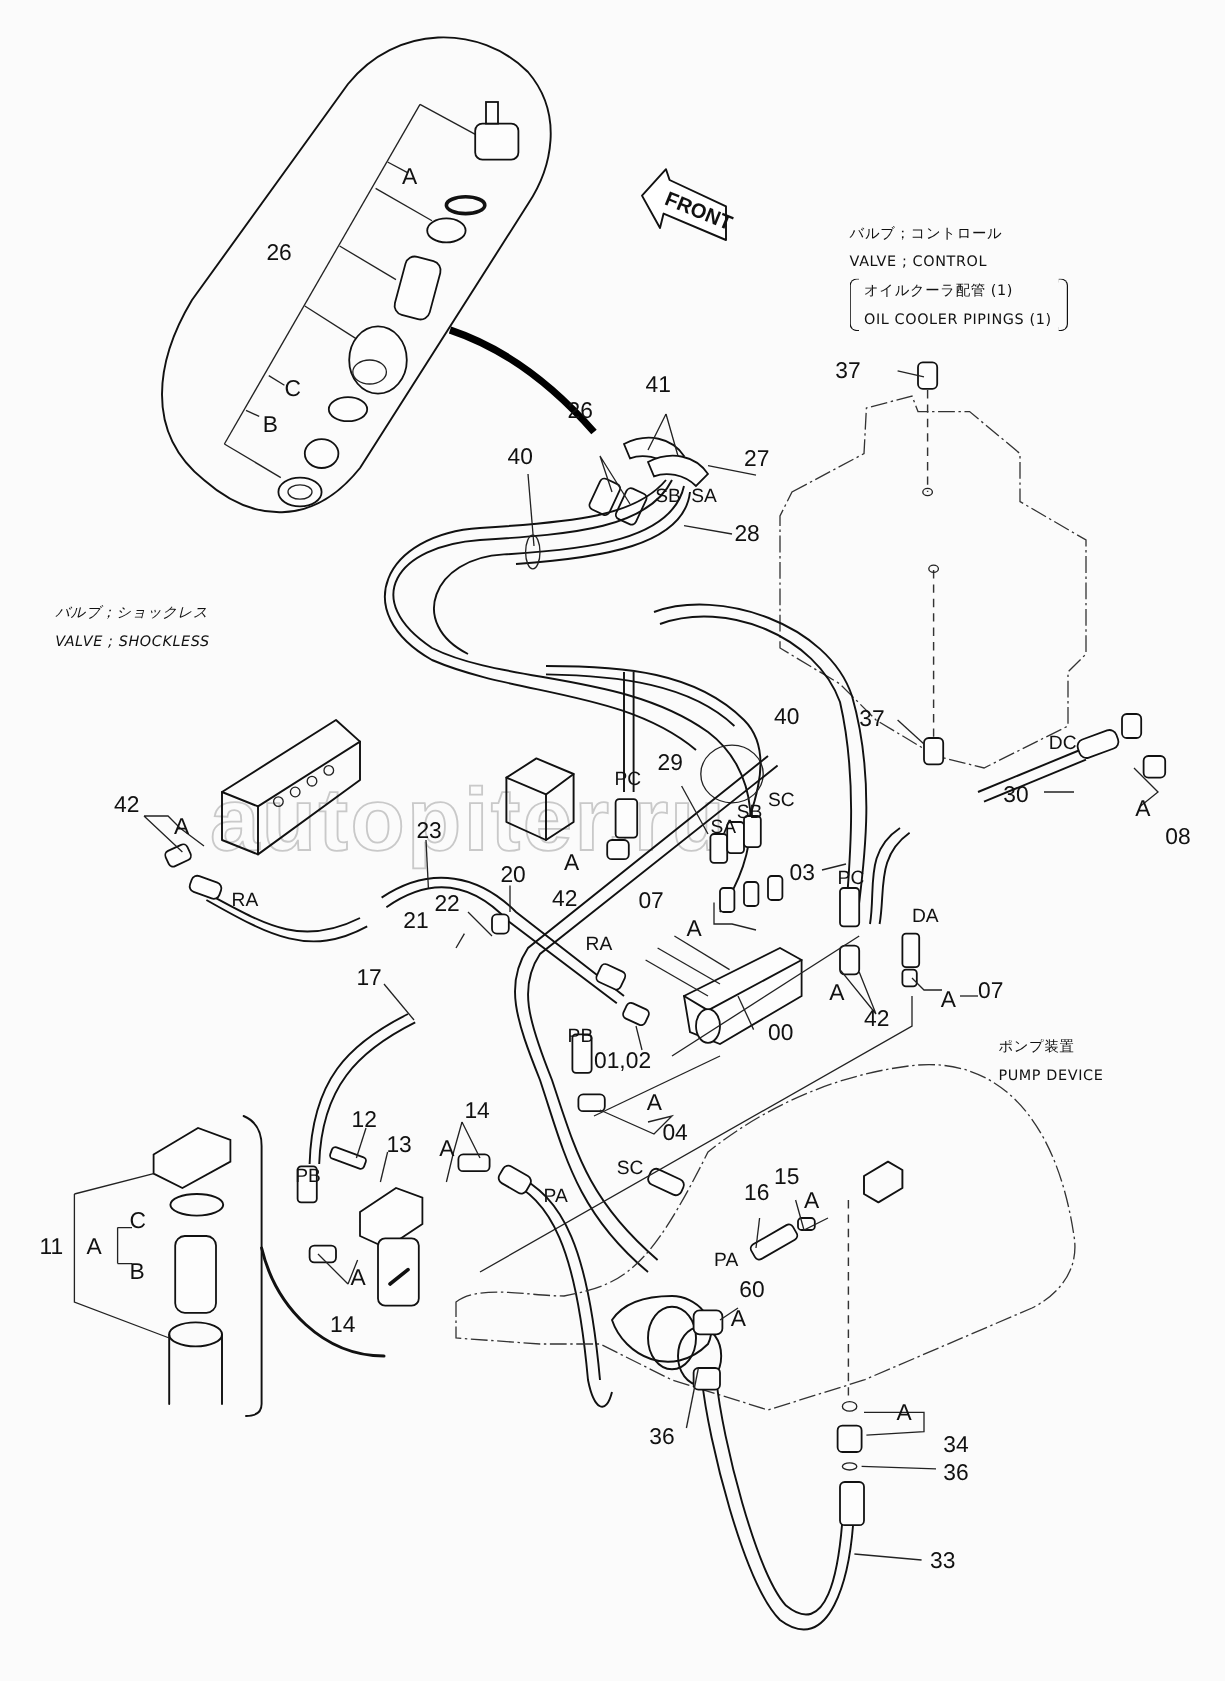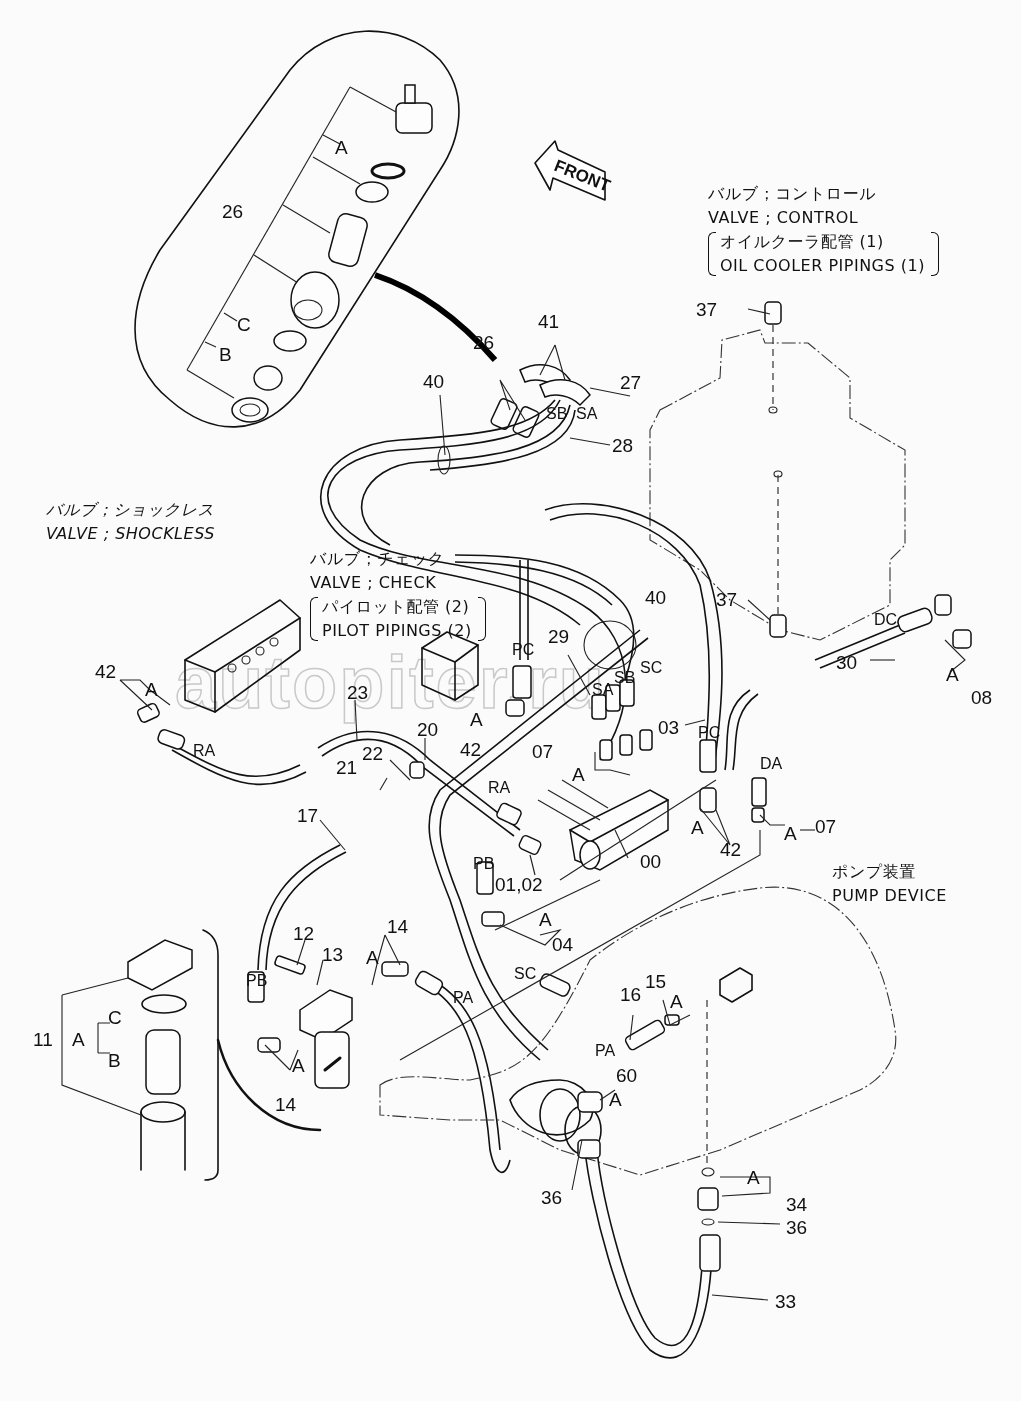--- a/index.html
+++ b/index.html
@@ -7,21 +7,21 @@
   svg { position: absolute; left: 0; top: 0; }
   .ln { fill: none; stroke: #111; stroke-width: 1.6; stroke-linecap: round; stroke-linejoin: round; }
   .thin { fill: none; stroke: #222; stroke-width: 1.1; }
   .dash { fill: none; stroke: #333; stroke-width: 1.2; stroke-dasharray: 7 5; }
   .dashd { fill: none; stroke: #333; stroke-width: 1.1; stroke-dasharray: 14 3 2 3; }
   .hose { fill: none; stroke: #111; stroke-width: 1.6; }
   .thick { fill: none; stroke: #000; stroke-width: 6; }
   .part { fill: #fdfdfd; stroke: #111; stroke-width: 1.5; }
   .lbl { position: absolute; font-family: "Liberation Sans", sans-serif; color: #111; font-size: 19px; line-height: 1; white-space: nowrap; }
   .lbl.sm { font-size: 16px; }
-  .cap { position: absolute; font-family: "DejaVu Sans", sans-serif; color: #111; font-size: 16px; line-height: 24px; white-space: nowrap; letter-spacing: 0.5px; }
+  .cap { position: absolute; font-family: "DejaVu Sans", sans-serif; color: #111; font-size: 12px; line-height: 24px; white-space: nowrap; letter-spacing: 0.5px; }
   .cap .br { position: relative; padding: 0 14px 0 12px; }
   .bracket-l, .bracket-r { position: absolute; top: 2px; bottom: 2px; width: 7px; border: 1.5px solid #111; }
   .bracket-l { left: 0; border-right: none; border-radius: 6px 0 0 6px; }
   .bracket-r { right: 0; border-left: none; border-radius: 0 6px 6px 0; }
   .watermark { position: absolute; left: 175px; top: 640px; font-family: "Liberation Sans", sans-serif; font-size: 74px; font-weight: bold; color: transparent; -webkit-text-stroke: 1.5px #c9c9c9; letter-spacing: 2px; }
   .front-text { font-family: "Liberation Sans", sans-serif; font-weight: bold; font-size: 17px; fill: #111; }
 </style>
 </head>
 <body>
 
@@ -264,30 +264,20 @@
       <div>OIL  COOLER  PIPINGS (1)</div>
       <span class="bracket-r"></span>
     </div>
   </div>
 
   <div class="cap" style="left:46px; top:498px;font-style:italic;">
     <div>バルブ；ショックレス</div>
     <div>VALVE ; SHOCKLESS</div>
   </div>
 
-  <div class="cap" style="left:310px; top:547px;">
-    <div>バルブ；チェック</div>
-    <div>VALVE ; CHECK</div>
-    <div class="br">
-      <span class="bracket-l"></span>
-      <div>パイロット配管 (2)</div>
-      <div>PILOT  PIPINGS (2)</div>
-      <span class="bracket-r"></span>
-    </div>
-  </div>
 
   <div class="cap" style="left:832px; top:860px;">
     <div>ポンプ装置</div>
     <div>PUMP  DEVICE</div>
   </div>
 
   <span class="lbl" style="left:222px;top:202px">26</span>
   <span class="lbl" style="left:335px;top:138px">A</span>
   <span class="lbl" style="left:237px;top:315px">C</span>
   <span class="lbl" style="left:219px;top:345px">B</span>

